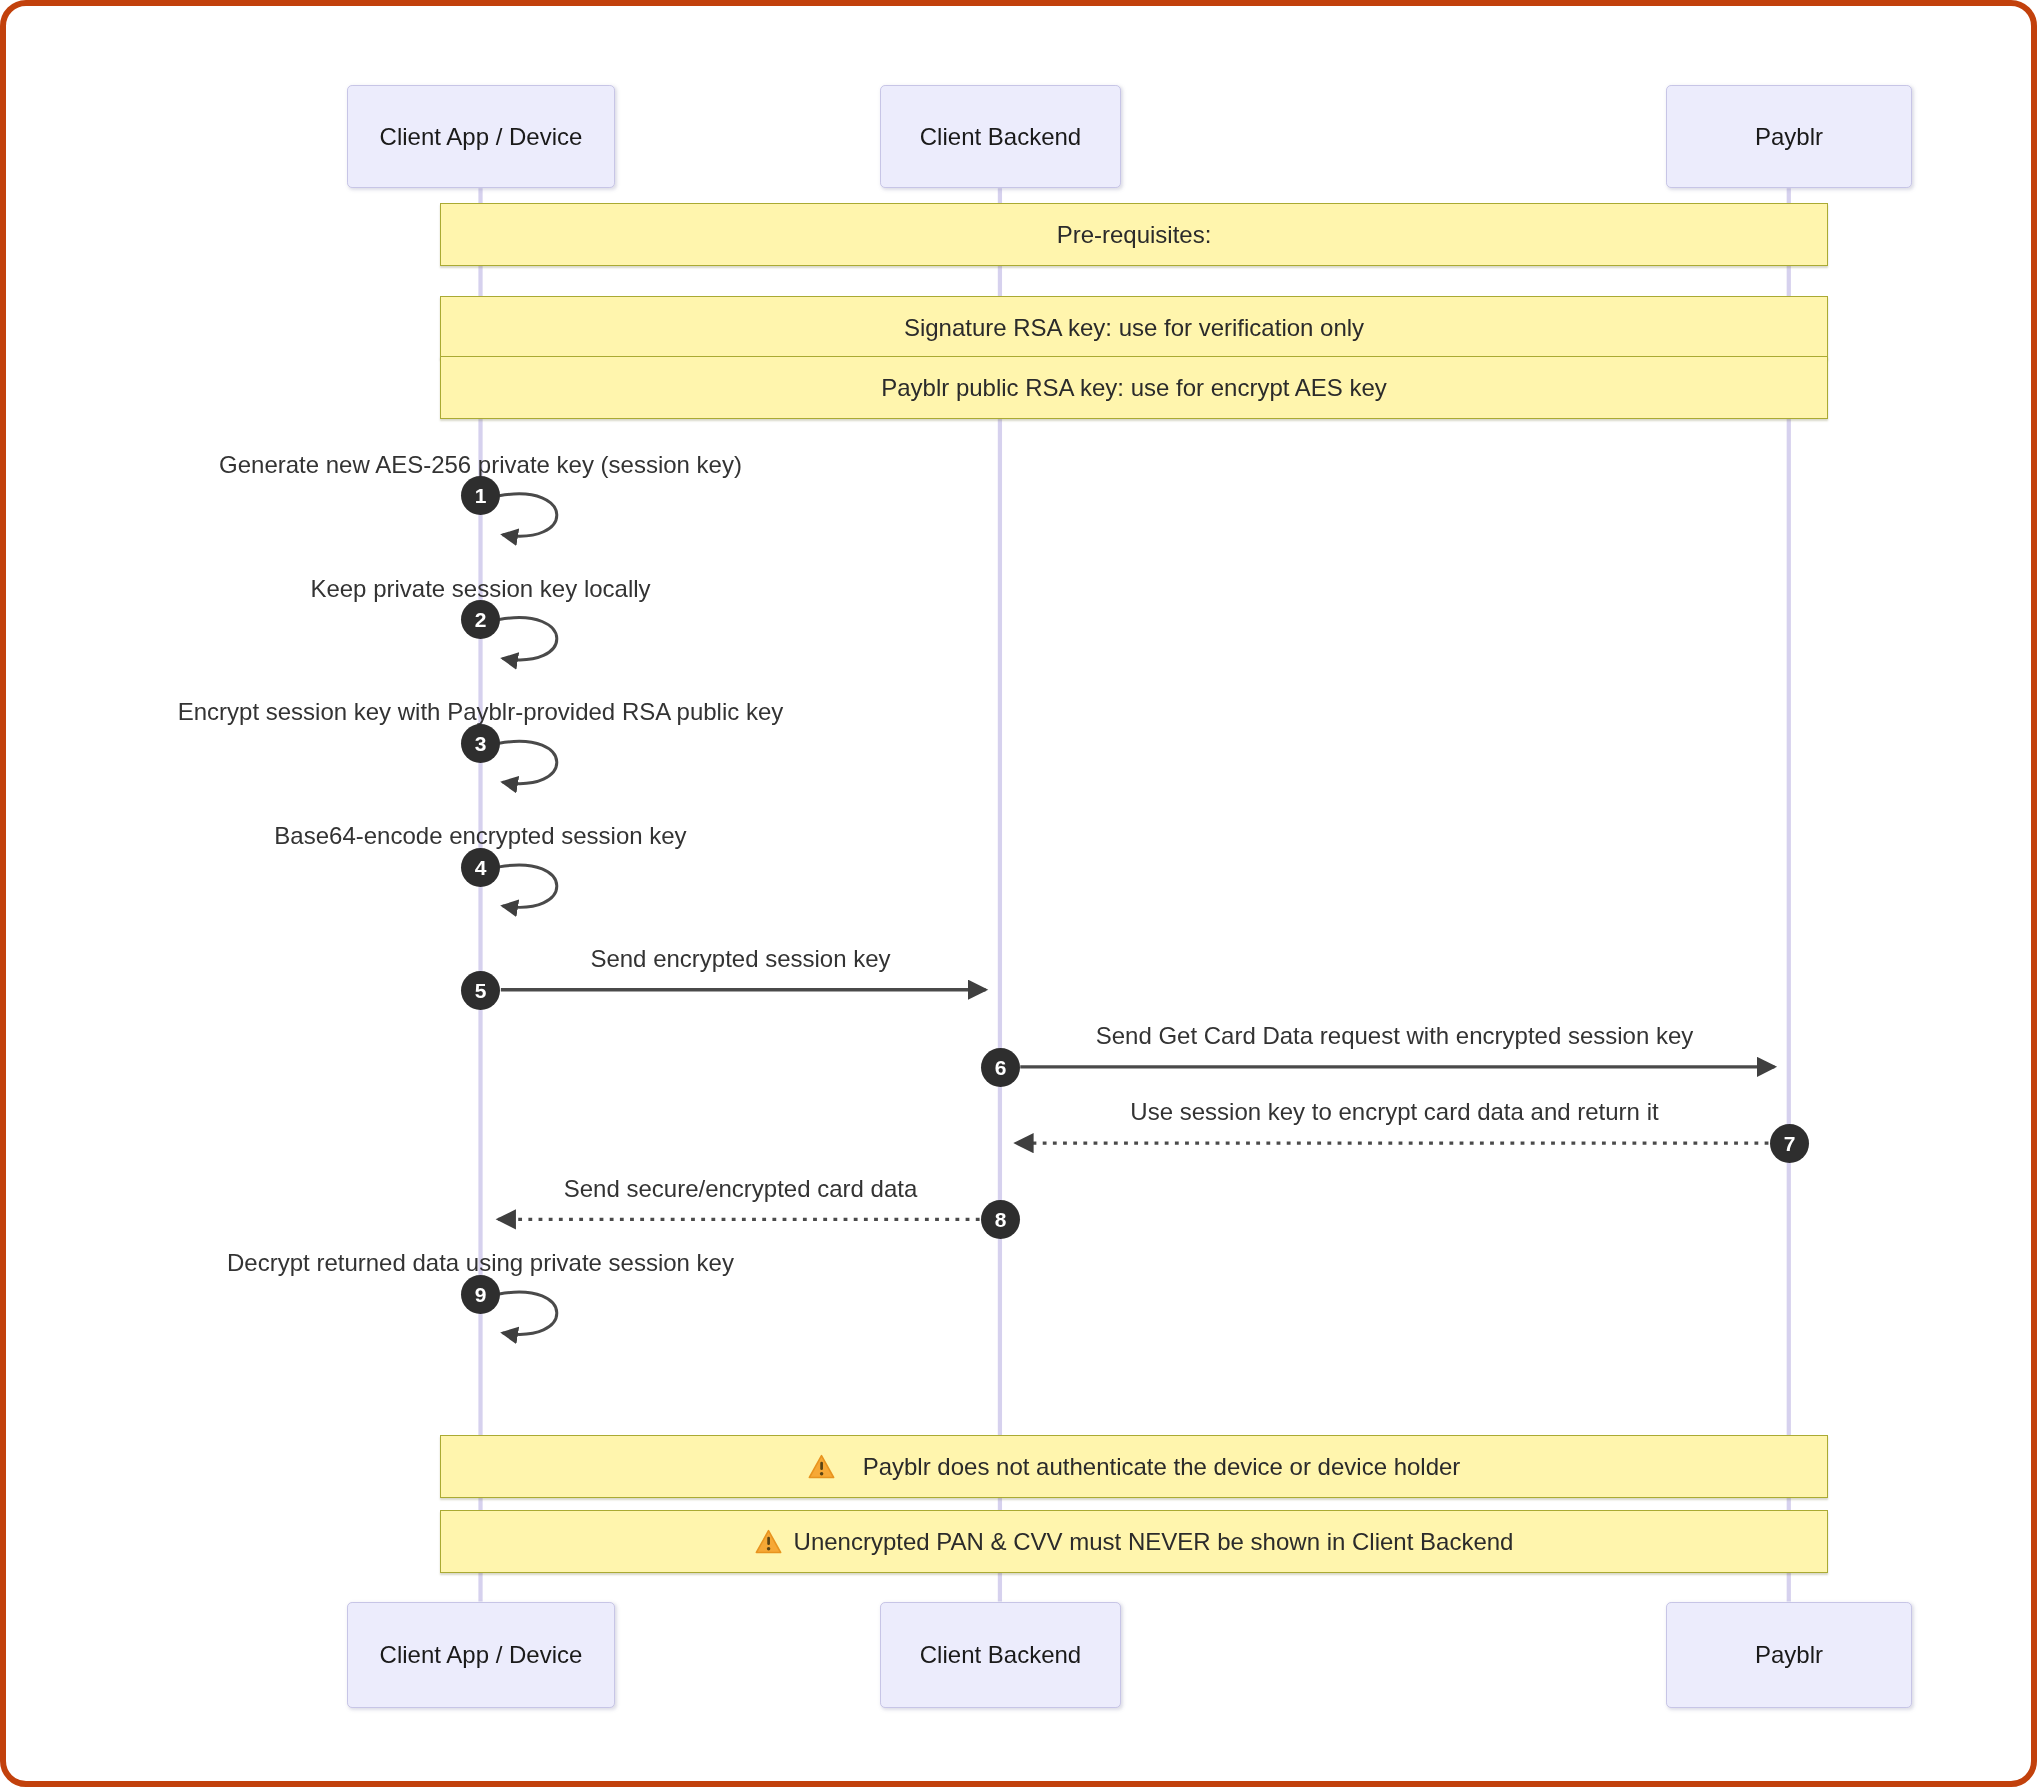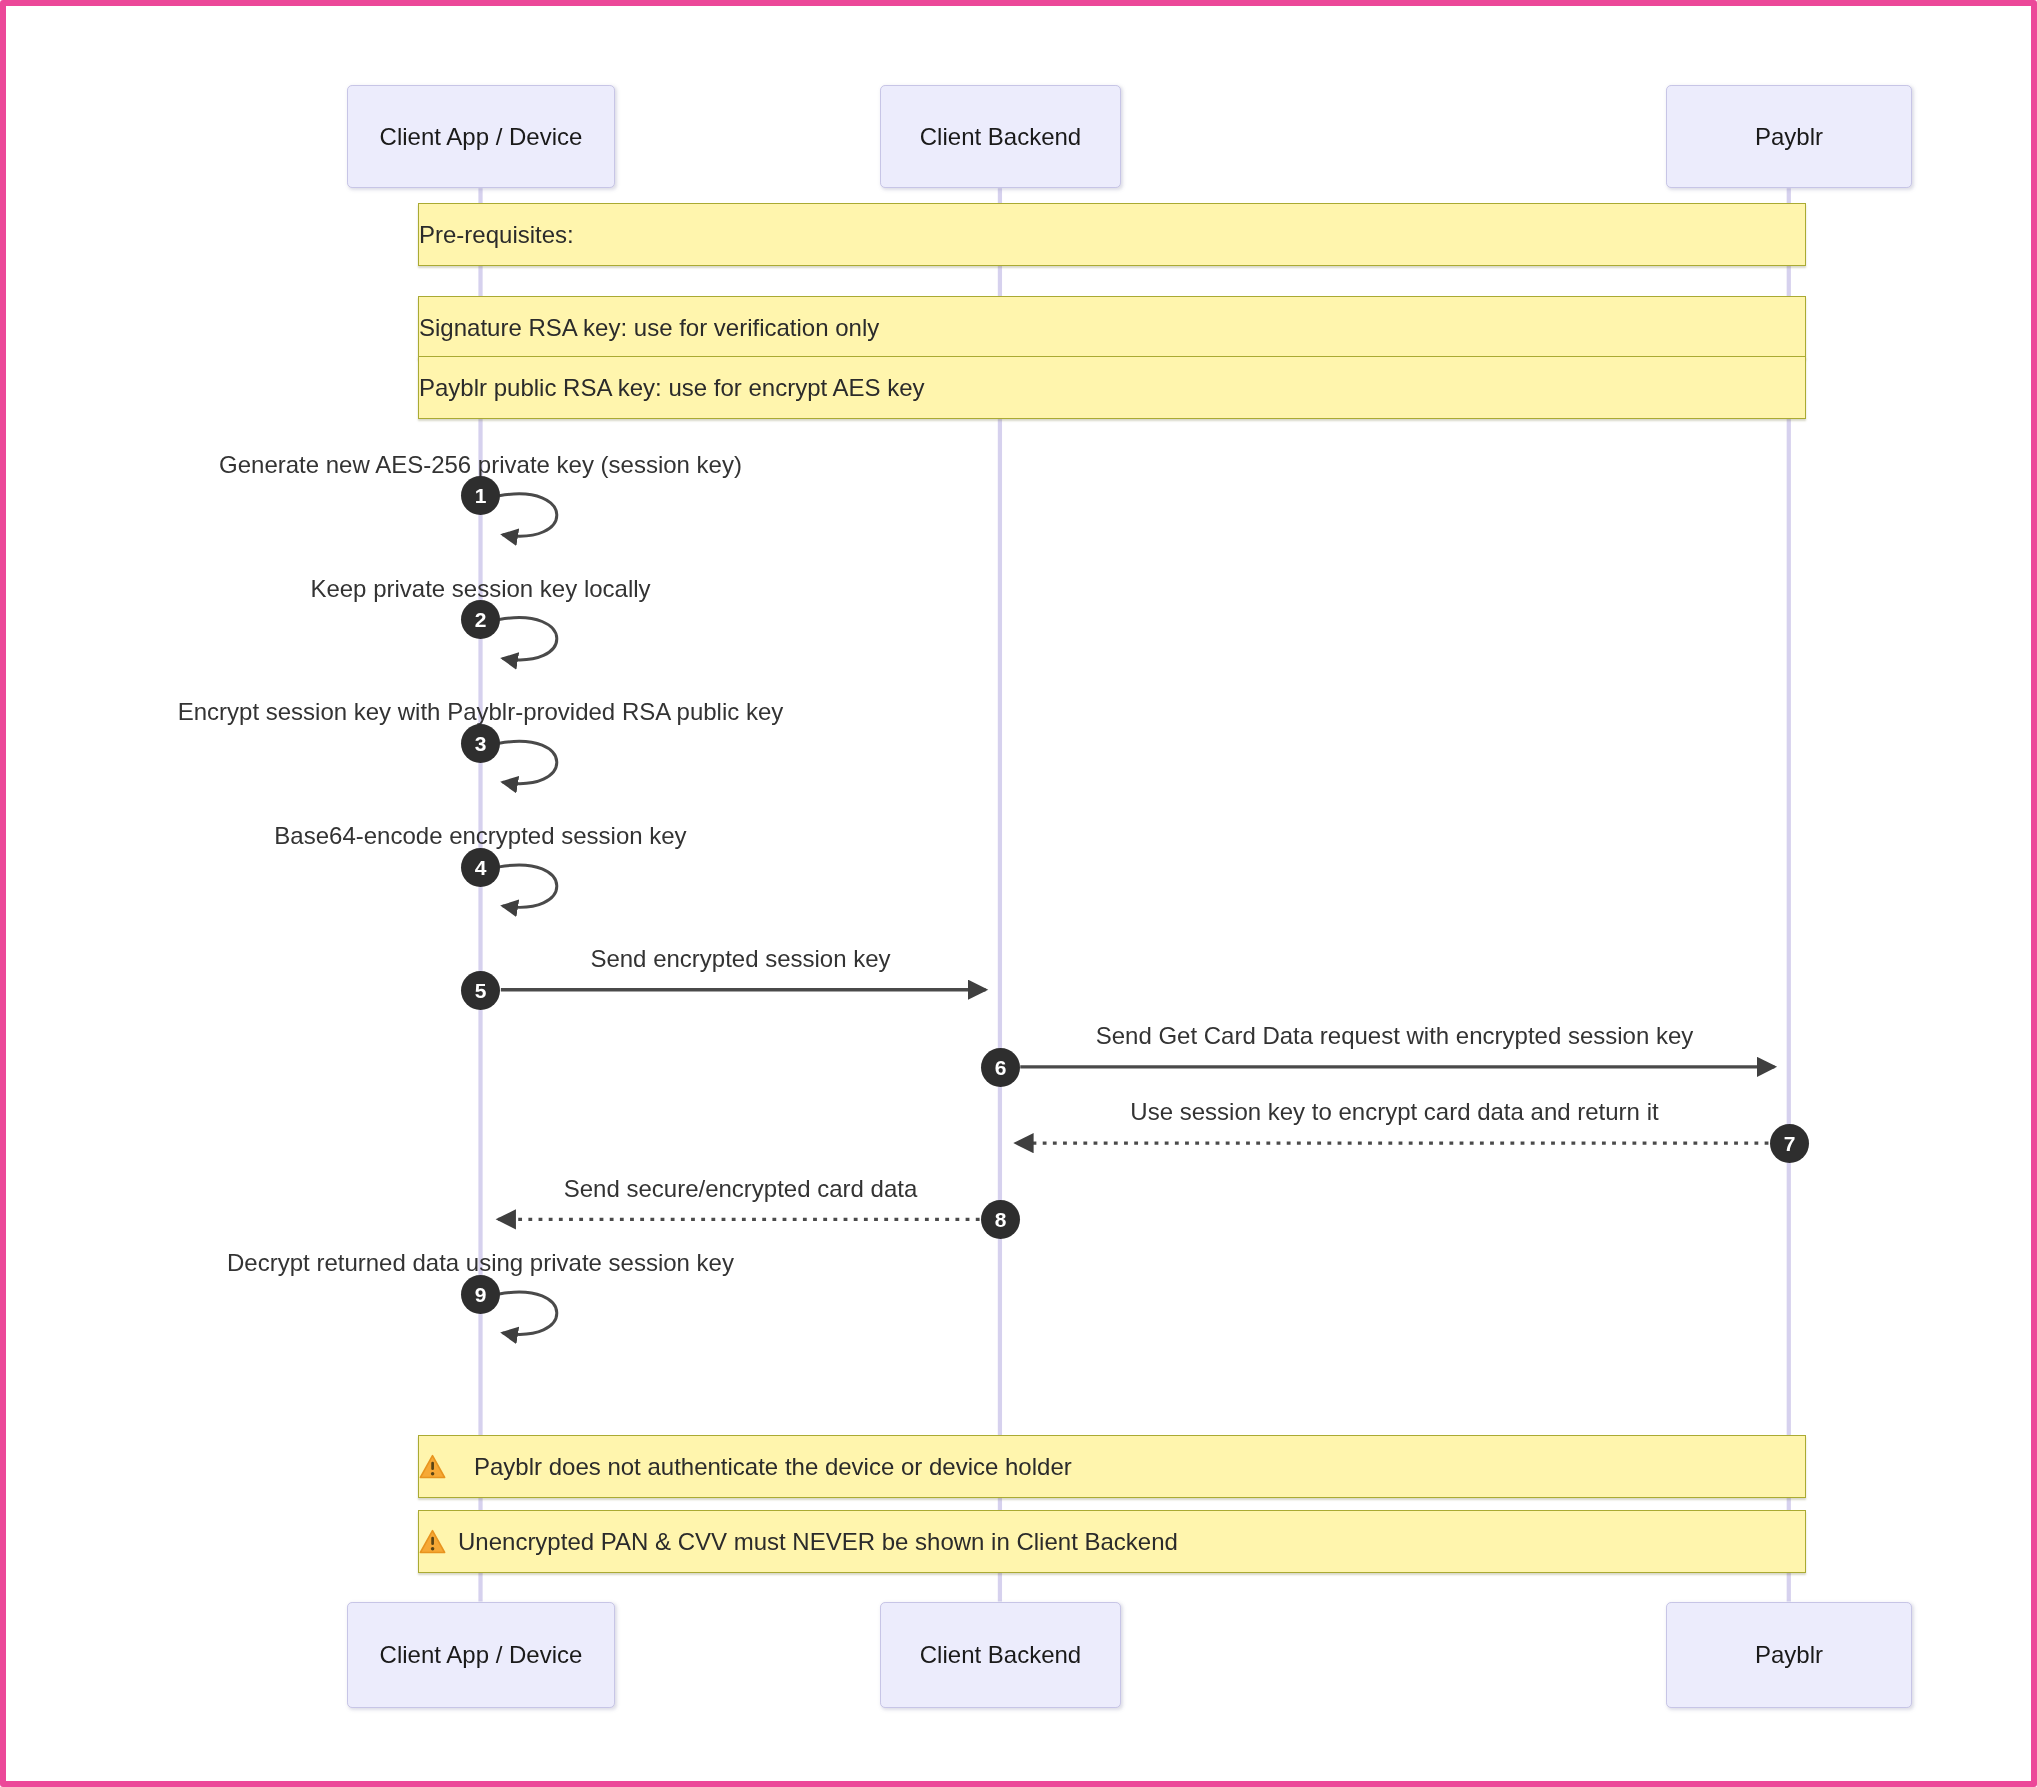--- a/index.html
+++ b/index.html
@@ -1,41 +1,41 @@
 <!DOCTYPE html>
 <html style="font-size:13.6px"><head>
 <meta charset="utf-8">
 <style>
   html,body{margin:0;padding:0;background:#ffffff;}
   #canvas{
     position:relative;
     width:2037px;height:1787px;
     background:#ffffff;
-    border:6px solid #ec4899;
-    border-radius:3px;
+    border:6px solid #c2410c;
+    border-radius:26px;
     box-sizing:border-box;
     font-family:"Liberation Sans","DejaVu Sans",sans-serif;
     overflow:hidden;
   }
   #wires{position:absolute;left:0;top:0;width:2037px;height:1787px;z-index:1;}
   .actor{
     position:absolute;height:103px;
     background:#ececfc;
     border:0.8px solid #c7c5e6;
     border-radius:5.1px;
     box-shadow:1.7px 1.7px 3.4px rgba(120,120,160,0.25);
     display:flex;align-items:center;justify-content:center;
     font-size:24px;color:#1a1a1a;
     z-index:3;box-sizing:border-box;
   }
   .note{
-    position:absolute;left:412px;width:1388px;height:63px;
+    position:absolute;left:434px;width:1388px;height:63px;
     background:#fff5ad;
     border:1.7px solid #aaaa33;
-    display:flex;align-items:center;
+    display:flex;align-items:center;justify-content:center;
     font-size:24px;color:#2b2b2b;
     z-index:2;box-sizing:border-box;
     box-shadow:0 1.7px 1.7px rgba(100,100,40,0.25);
   }
   .note .warn-icon{margin-right:12px;display:inline-flex;}
   .msglabel{
     position:absolute;width:763px;height:32px;
     text-align:center;
     font-size:24px;color:#333333;
     z-index:2;

